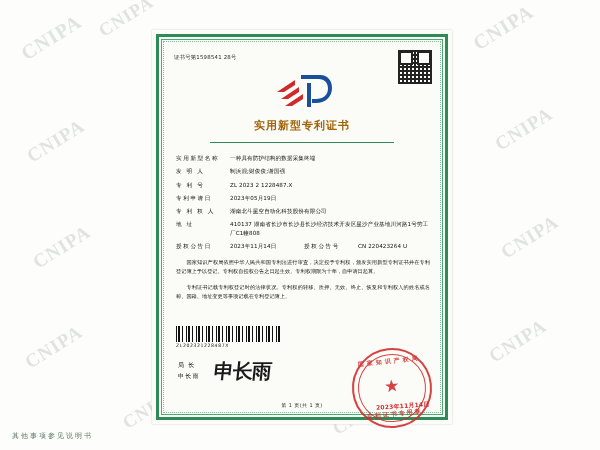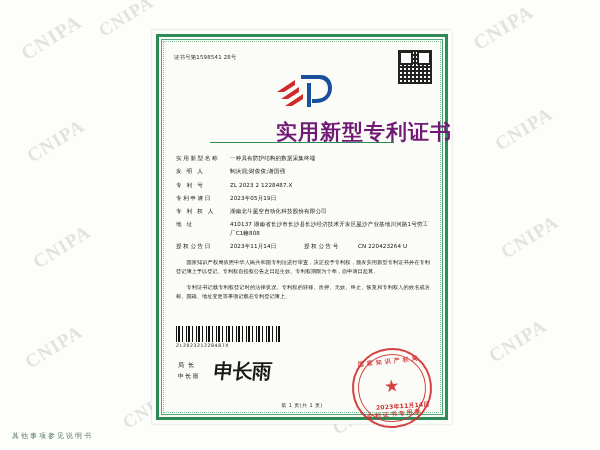--- a/index.html
+++ b/index.html
@@ -112,26 +112,26 @@
     transform: translateX(-50%);
     width: 76px;
     height: 44px;
   }
 
   .title {
     position: absolute;
     left: 0;
     right: 0;
     top: 88px;
-    text-align: right;
+    text-align: center;
     font-family: "Liberation Serif", serif;
     font-weight: bold;
-    font-size: 21px;
+    font-size: 11px;
     letter-spacing: 1px;
-    color: #701a75;
+    color: #a16207;
   }
   .title-rule {
     position: absolute;
     left: 58px;
     right: 58px;
     top: 112px;
     height: 1px;
     background: #2e8b57;
   }
 

